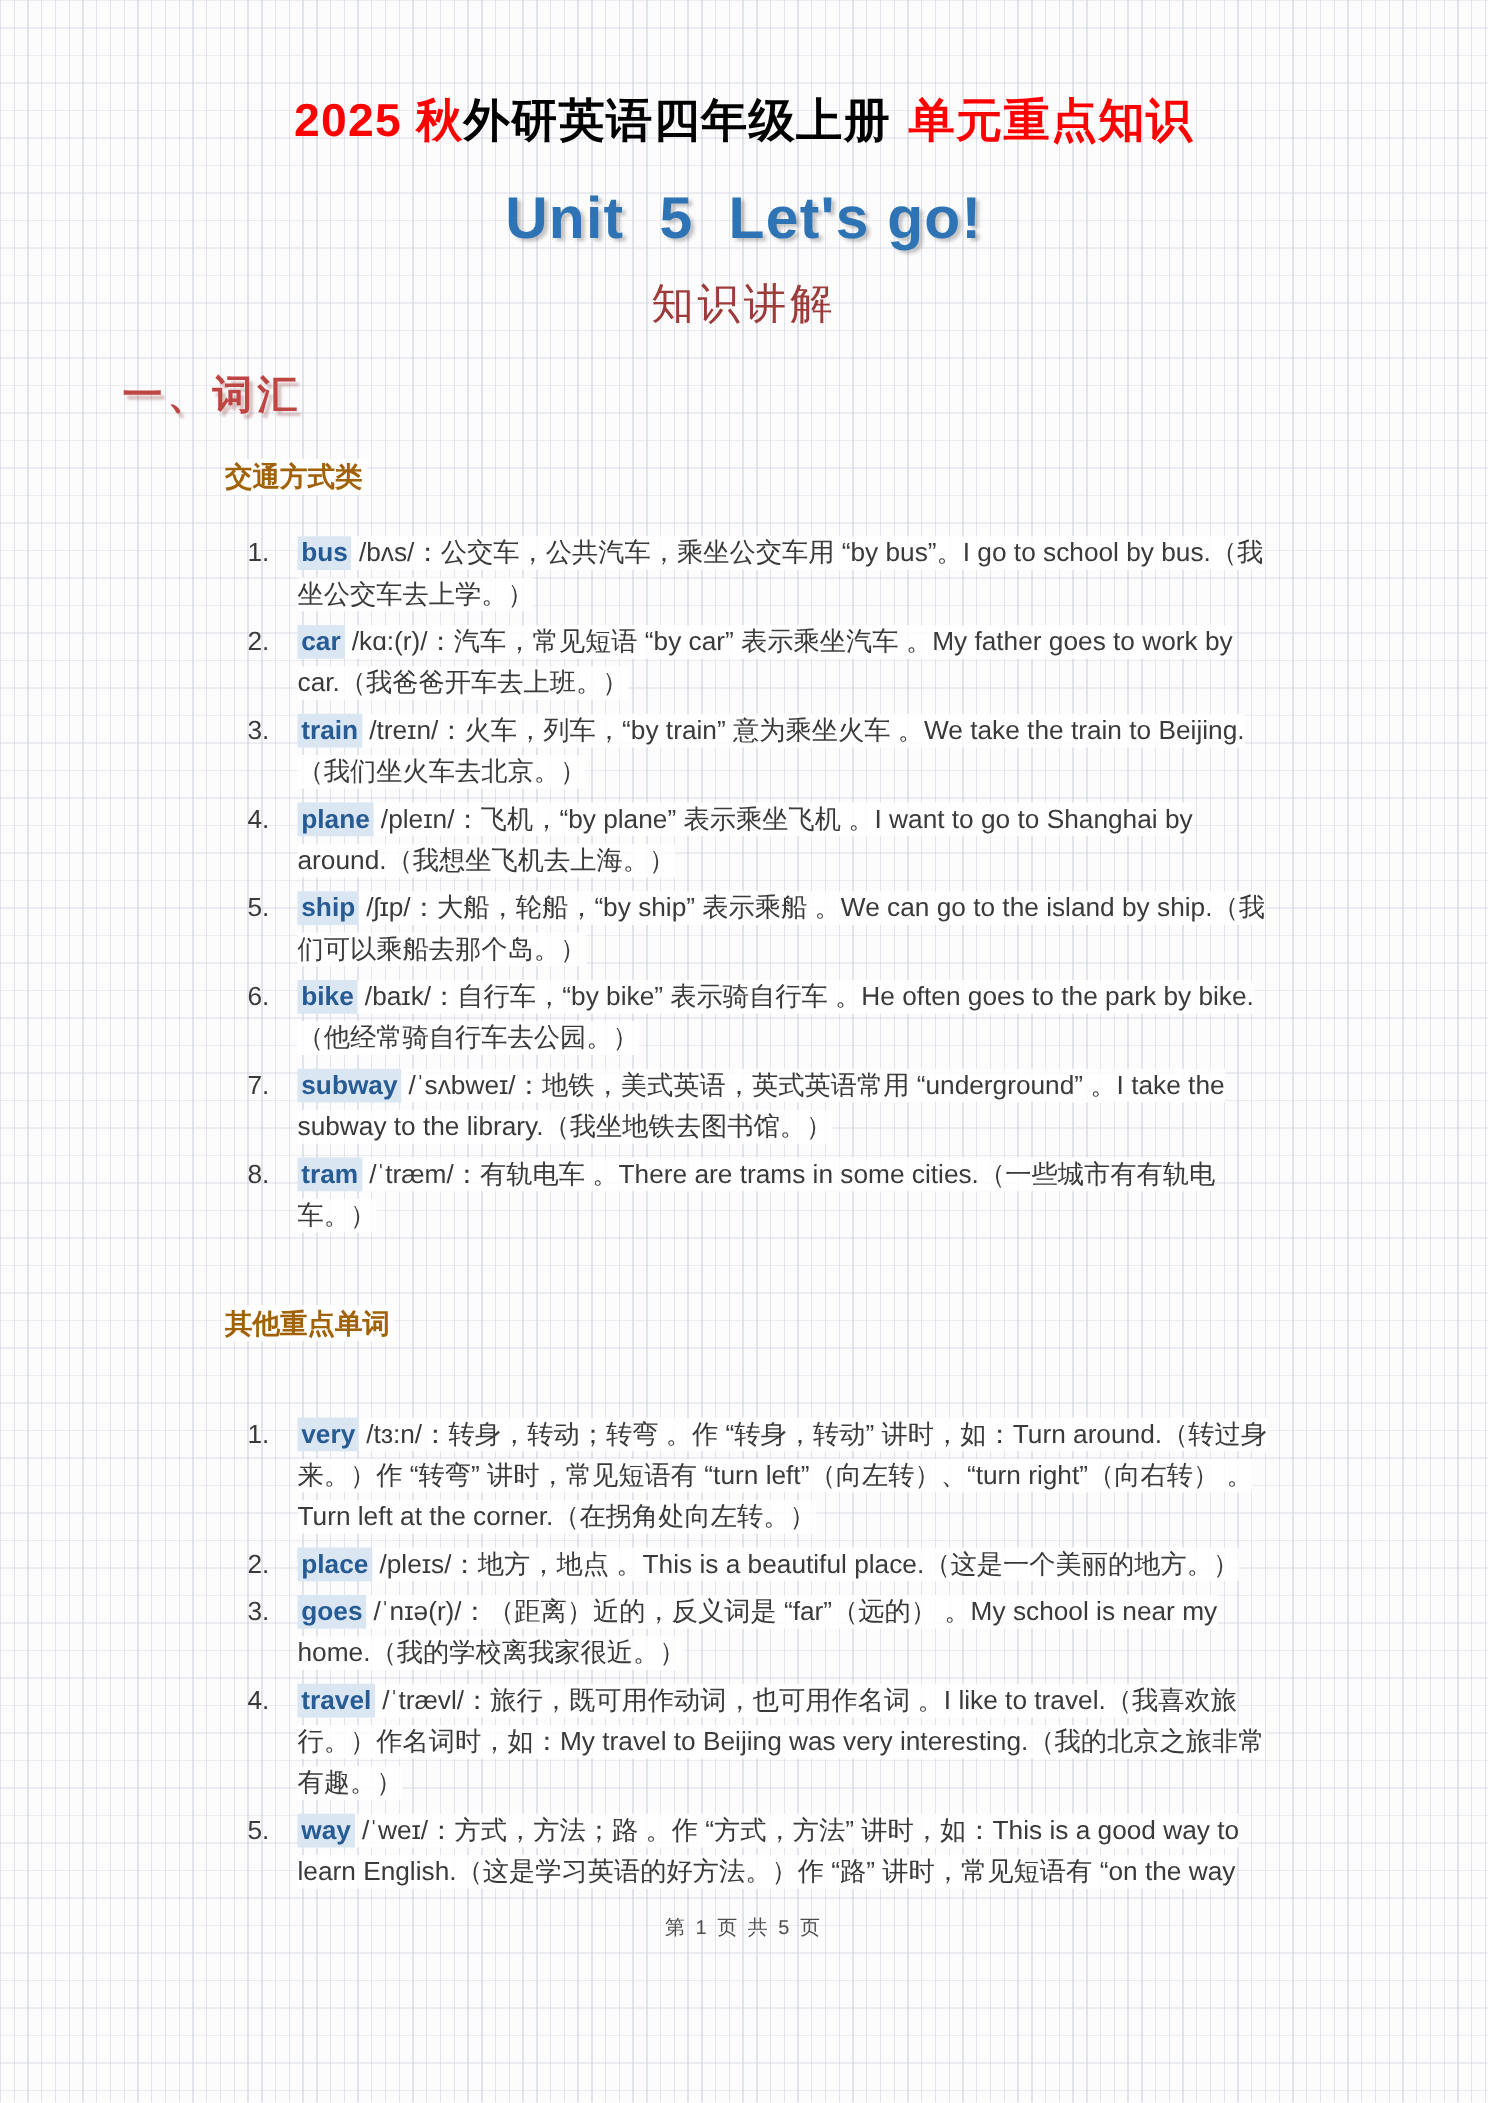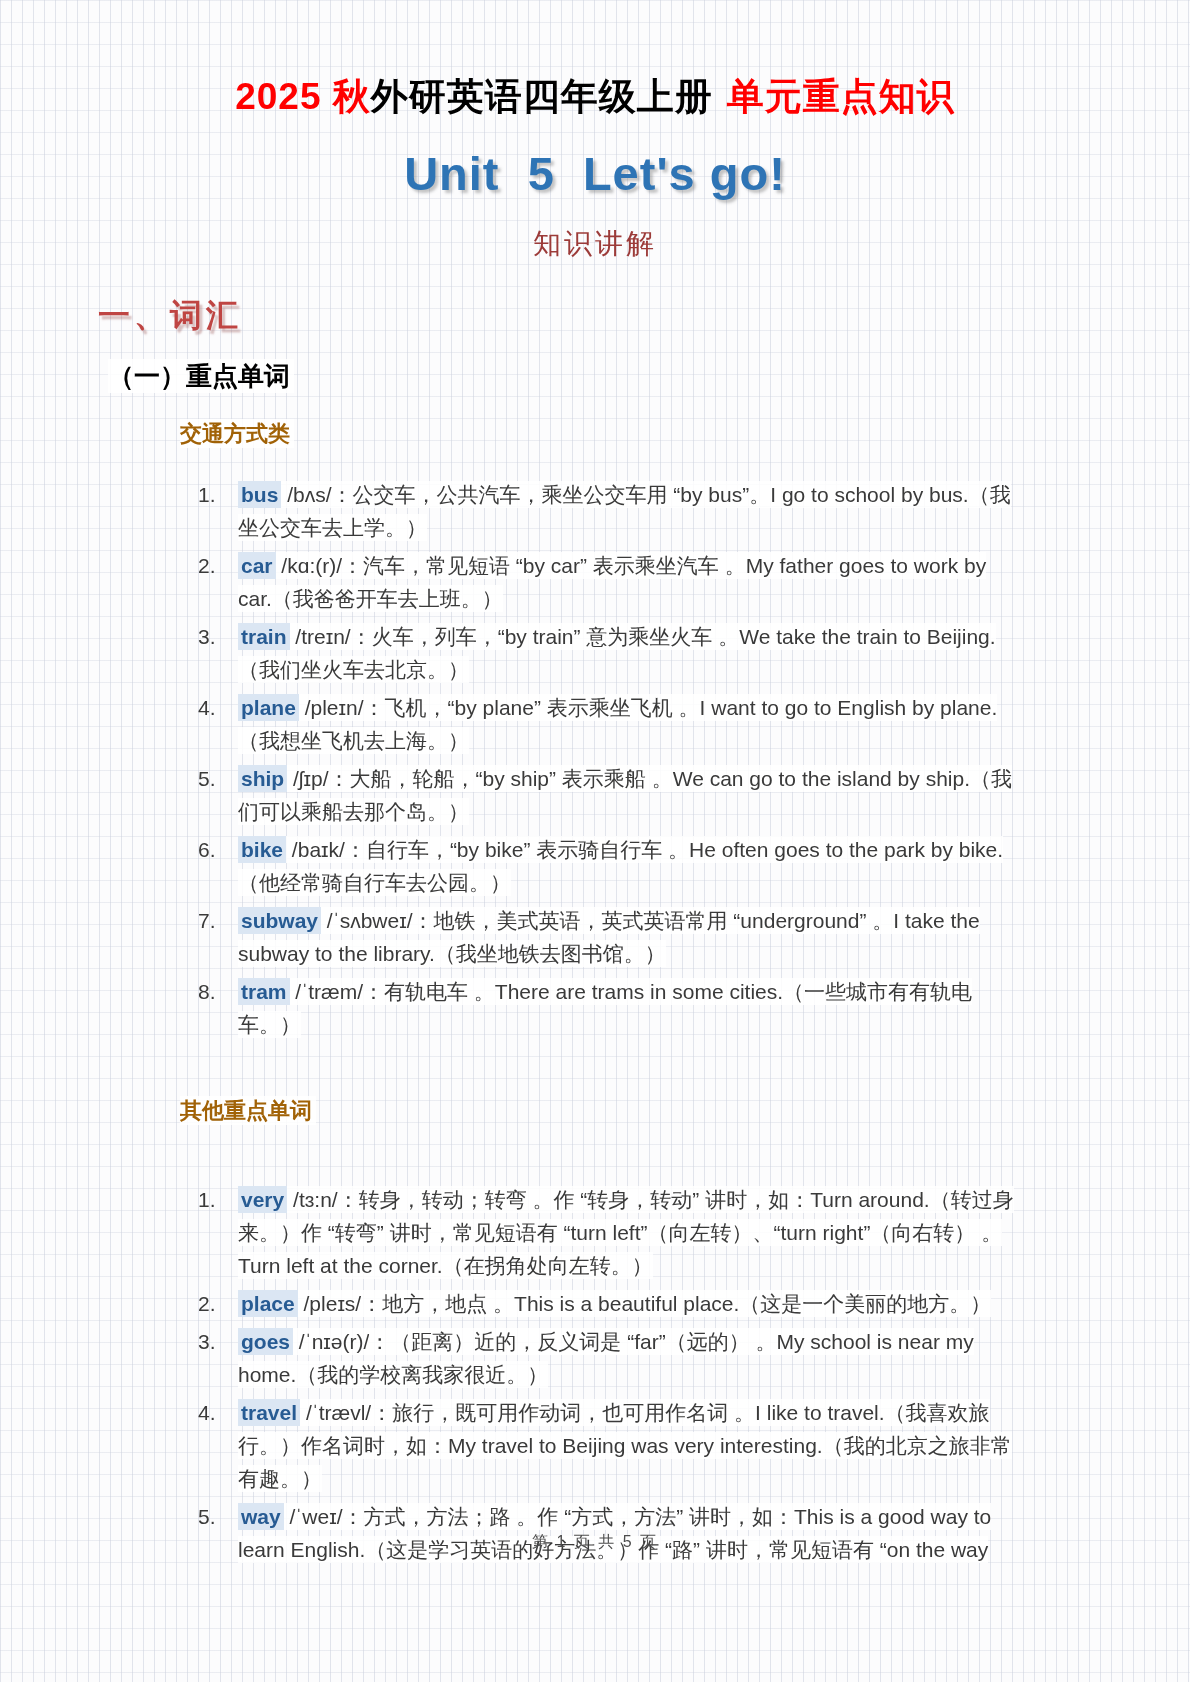--- a/index.html
+++ b/index.html
@@ -23,21 +23,21 @@
   .unit-title{
     margin:26px 0 0 0;text-align:center;white-space:pre;
     font-size:47px;font-weight:bold;line-height:56px;color:#2e74b5;
     text-shadow:3px 3px 3px rgba(90,90,90,0.35);
     letter-spacing:1px;
   }
 
   .subtitle{
     margin:22px 0 0 0;text-align:center;
     font-family:"Liberation Serif","DejaVu Serif",serif;
-    font-size:28px;line-height:40px;color:#9c3b39;font-weight:500;letter-spacing:3px;
+    font-size:34px;line-height:40px;color:#9c3b39;font-weight:500;letter-spacing:3px;
   }
 
   .section-title{
     margin:26px 0 0 98px;
     font-size:32px;font-weight:800;line-height:50px;color:#bf4543;letter-spacing:4px;
     text-shadow:3px 4px 2px rgba(150,80,80,0.35);
   }
 
   .subsection-title{
     margin:20px 0 0 108px;
@@ -82,33 +82,32 @@
 <div class="page">
 
   <h1 class="header-title"><span class="red">2025 秋</span><span>外研英语四年级上册</span><span class="red gap">单元重点知识</span></h1>
 
   <h2 class="unit-title">Unit  5  Let's go!</h2>
 
   <h3 class="subtitle">知识讲解</h3>
 
   <h4 class="section-title">一、词汇</h4>
 
-  <h5 class="subsection-title"><span class="band">（一）重点单词</span></h5>
 
   <div class="group-heading"><span class="band">交通方式类</span></div>
 
   <ol class="vocab">
 
       <li><span class="num">1.</span><span class="w">bus</span><span class="ph"> /bʌs/</span><span class="bd">：公交车，公共汽车，乘坐公交车用 “by bus”。I go to school by bus.（我坐公交车去上学。）</span></li>
 
       <li><span class="num">2.</span><span class="w">car</span><span class="ph"> /kɑ:(r)/</span><span class="bd">：汽车，常见短语 “by car” 表示乘坐汽车 。My father goes to work by car.（我爸爸开车去上班。）</span></li>
 
       <li><span class="num">3.</span><span class="w">train</span><span class="ph"> /treɪn/</span><span class="bd">：火车，列车，“by train” 意为乘坐火车 。We take the train to Beijing.（我们坐火车去北京。）</span></li>
 
-      <li><span class="num">4.</span><span class="w">plane</span><span class="ph"> /pleɪn/</span><span class="bd">：飞机，“by plane” 表示乘坐飞机 。I want to go to English by plane.（我想坐飞机去上海。）</span></li>
+      <li><span class="num">4.</span><span class="w">plane</span><span class="ph"> /pleɪn/</span><span class="bd">：飞机，“by plane” 表示乘坐飞机 。I want to go to Shanghai by around.（我想坐飞机去上海。）</span></li>
 
       <li><span class="num">5.</span><span class="w">ship</span><span class="ph"> /ʃɪp/</span><span class="bd">：大船，轮船，“by ship” 表示乘船 。We can go to the island by ship.（我们可以乘船去那个岛。）</span></li>
 
       <li><span class="num">6.</span><span class="w">bike</span><span class="ph"> /baɪk/</span><span class="bd">：自行车，“by bike” 表示骑自行车 。He often goes to the park by bike.（他经常骑自行车去公园。）</span></li>
 
       <li><span class="num">7.</span><span class="w">subway</span><span class="ph"> /ˈsʌbweɪ/</span><span class="bd">：地铁，美式英语，英式英语常用 “underground” 。I take the subway to the library.（我坐地铁去图书馆。）</span></li>
 
       <li><span class="num">8.</span><span class="w">tram</span><span class="ph"> /ˈtræm/</span><span class="bd">：有轨电车 。There are trams in some cities.（一些城市有有轨电车。）</span></li>
     </ol>
 

